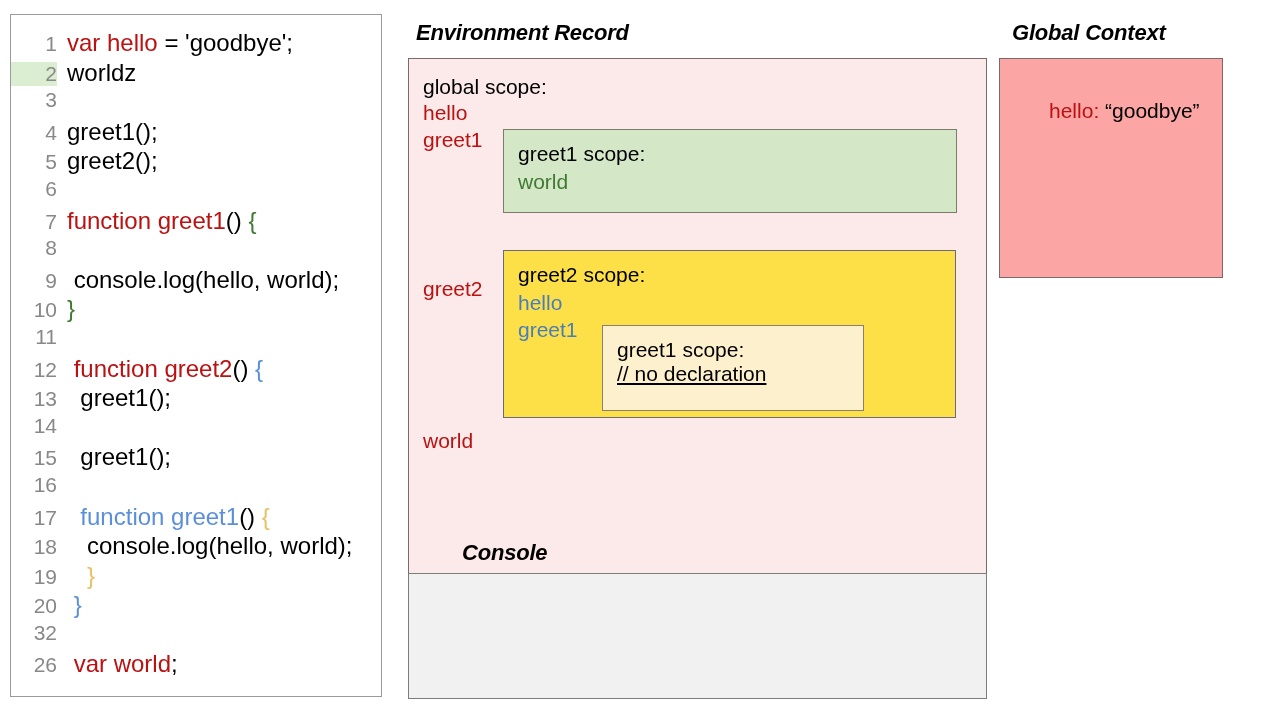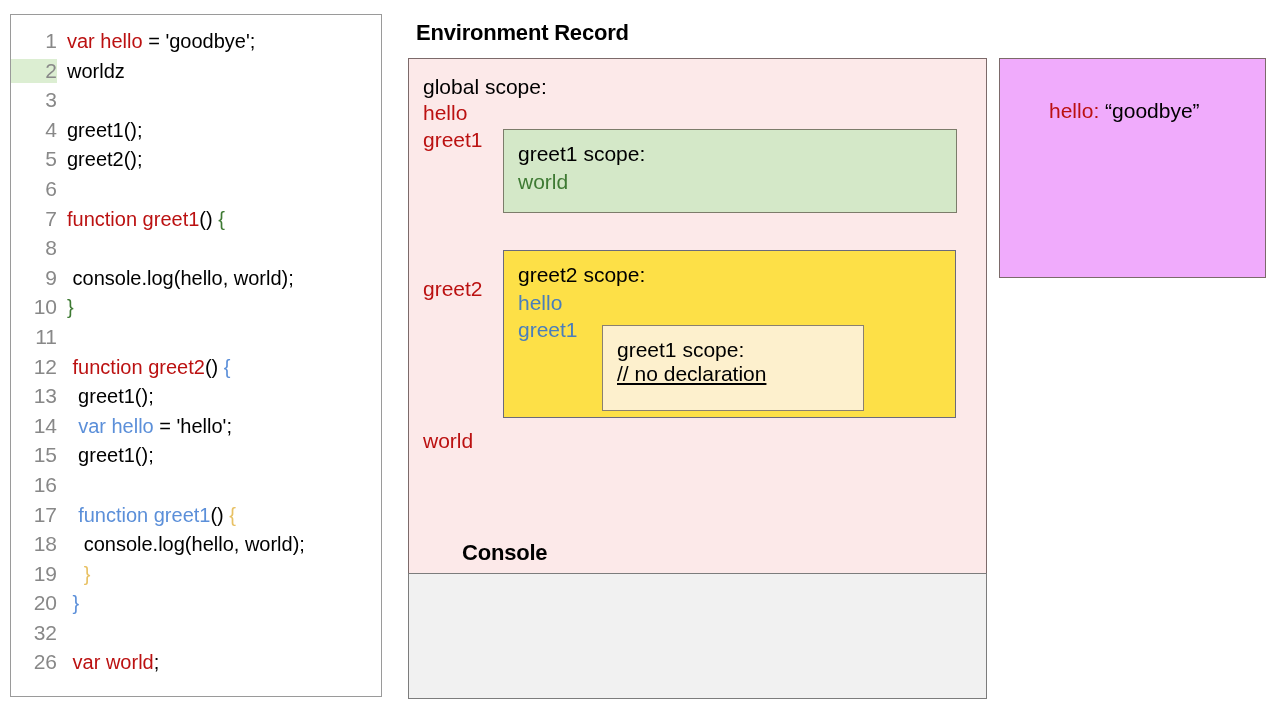--- a/index.html
+++ b/index.html
@@ -50,37 +50,38 @@
     font-size: 21px;
     padding-right: 0px;
     box-sizing: border-box;
   }
   .ln-hl {
     background: #dceed2;
   }
   .code-text {
     padding-left: 10px;
     color: #000000;
-    font-size: 20px;
+    font-size: 24px;
     text-align: right;
   }
   .tk-red   { color: #bb1111; }
   .tk-green { color: #3e7a33; }
   .tk-blue  { color: #5b8fd9; }
   .tk-amber { color: #e8c164; }
   .tk-dgreen{ color: #3e7a33; }
   .tk-black { color: #000000; }
 
   
   .section-title {
     position: absolute;
     font-size: 22px;
     font-weight: bold;
     color: #000000;
     letter-spacing: -0.2px;
+    font-style: italic;
   }
 
   
   .env-box {
     position: absolute;
     left: 408px;
     top: 58px;
     width: 579px;
     height: 593px;
     background: #fce9e9;
@@ -139,23 +140,23 @@
     background: #f1f1f1;
     border: 1px solid #7c7c7c;
     box-sizing: border-box;
   }
 
   
   .gc-box {
     position: absolute;
     left: 999px;
     top: 58px;
-    width: 267px;
+    width: 224px;
     height: 220px;
-    background: #f0abfc;
+    background: #fca5a5;
     border: 1px solid #7c6a6a;
     box-sizing: border-box;
   }
   .gc-entry {
     position: absolute;
     left: 14px;
     top: 16px;
     font-size: 21px;
     white-space: pre;
   }
@@ -173,21 +174,21 @@
         <div class="code-line"><span class="ln">4</span><span class="code-text"><span class="tk-black">greet1();</span></span></div>
         <div class="code-line"><span class="ln">5</span><span class="code-text"><span class="tk-black">greet2();</span></span></div>
         <div class="code-line"><span class="ln">6</span><span class="code-text"></span></div>
         <div class="code-line"><span class="ln">7</span><span class="code-text"><span class="tk-red">function greet1</span><span class="tk-black">() </span><span class="tk-dgreen">{</span></span></div>
         <div class="code-line"><span class="ln">8</span></div>
         <div class="code-line"><span class="ln">9</span><span class="code-text"><span class="tk-black"> console.log(hello, world);</span></span></div>
         <div class="code-line"><span class="ln">10</span><span class="code-text"><span class="tk-dgreen">}</span></span></div>
         <div class="code-line"><span class="ln">11</span><span class="code-text"></span></div>
         <div class="code-line"><span class="ln">12</span><span class="code-text"><span class="tk-black"> </span><span class="tk-red">function greet2</span><span class="tk-black">() </span><span class="tk-blue">{</span></span></div>
         <div class="code-line"><span class="ln">13</span><span class="code-text"><span class="tk-black">  greet1();</span></span></div>
-        <div class="code-line"><span class="ln">14</span><span class="code-text"><span class="tk-black">  </span><span class="tk-blue">var hello</span><span class="tk-black"> = 'hello';</span></span></div>
+        <div class="code-line"><span class="ln">14</span></div>
         <div class="code-line"><span class="ln">15</span><span class="code-text"><span class="tk-black">  greet1();</span></span></div>
         <div class="code-line"><span class="ln">16</span><span class="code-text"></span></div>
         <div class="code-line"><span class="ln">17</span><span class="code-text"><span class="tk-black">  </span><span class="tk-blue">function greet1</span><span class="tk-black">() </span><span class="tk-amber">{</span></span></div>
         <div class="code-line"><span class="ln">18</span><span class="code-text"><span class="tk-black">   console.log(hello, world);</span></span></div>
         <div class="code-line"><span class="ln">19</span><span class="code-text"><span class="tk-black">   </span><span class="tk-amber">}</span></span></div>
         <div class="code-line"><span class="ln">20</span><span class="code-text"><span class="tk-black"> </span><span class="tk-blue">}</span></span></div>
         <div class="code-line"><span class="ln">32</span><span class="code-text"></span></div>
         <div class="code-line"><span class="ln">26</span><span class="code-text"><span class="tk-black"> </span><span class="tk-red">var world</span><span class="tk-black">;</span></span></div>
       </div>
   </div>
@@ -216,19 +217,20 @@
         <div class="scope-label c-black" style="left:14px; top:36px;text-decoration:underline;">// no declaration</div>
       </div>
     </div>
   </div>
 
   <div class="section-title" style="left:420px; top:540px;margin-left:42px;">Console</div>
   <div class="console-box">
     <div class="scope-label c-black" style="left:14px; top:10px;"></div>
   </div>
 
+  <div class="section-title" style="left:1012px; top:20px;">Global Context</div>
   <div class="gc-box">
     <div class="gc-entry">
       <span class="c-red">hello:</span><span class="c-black"> “goodbye”</span>
     </div>
   </div>
 
 </div>
 
 </body></html>

